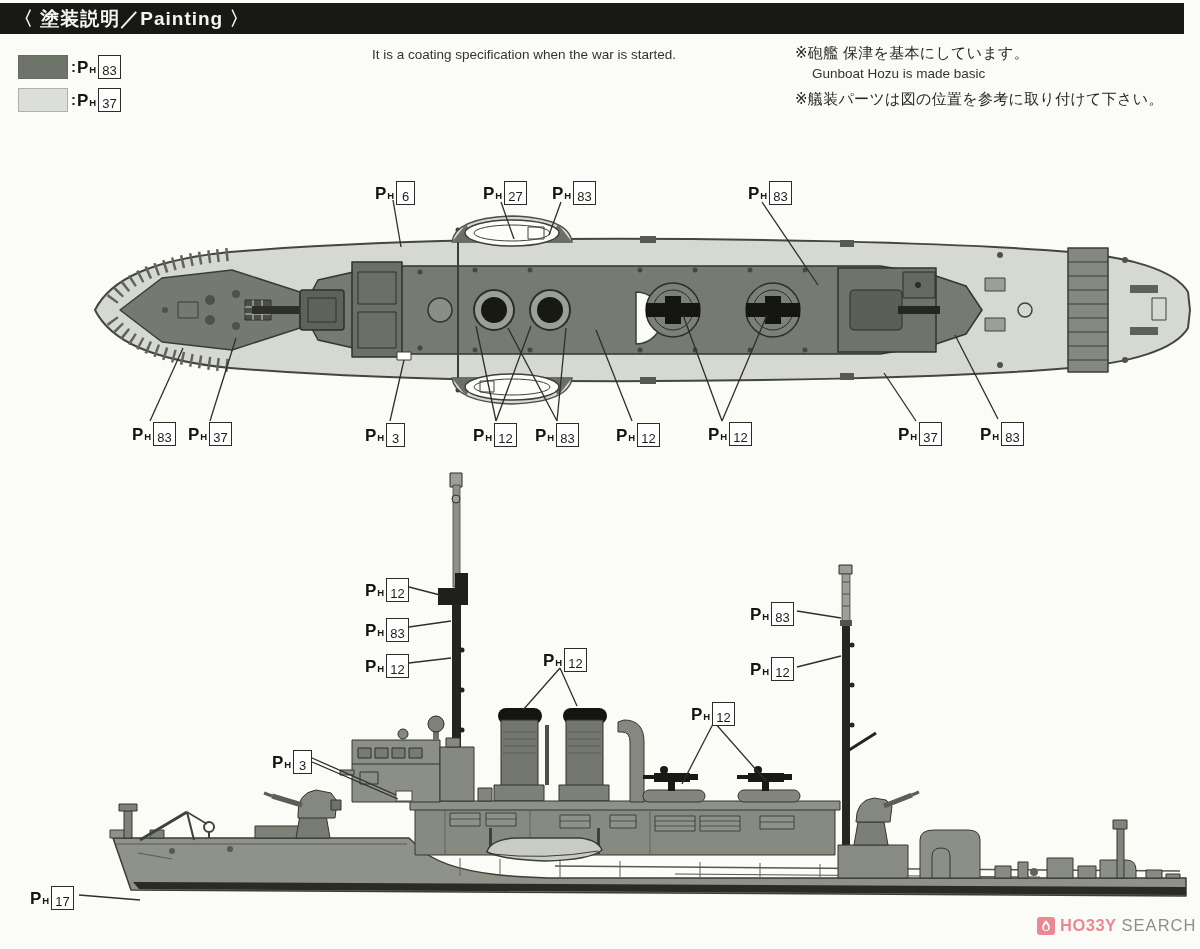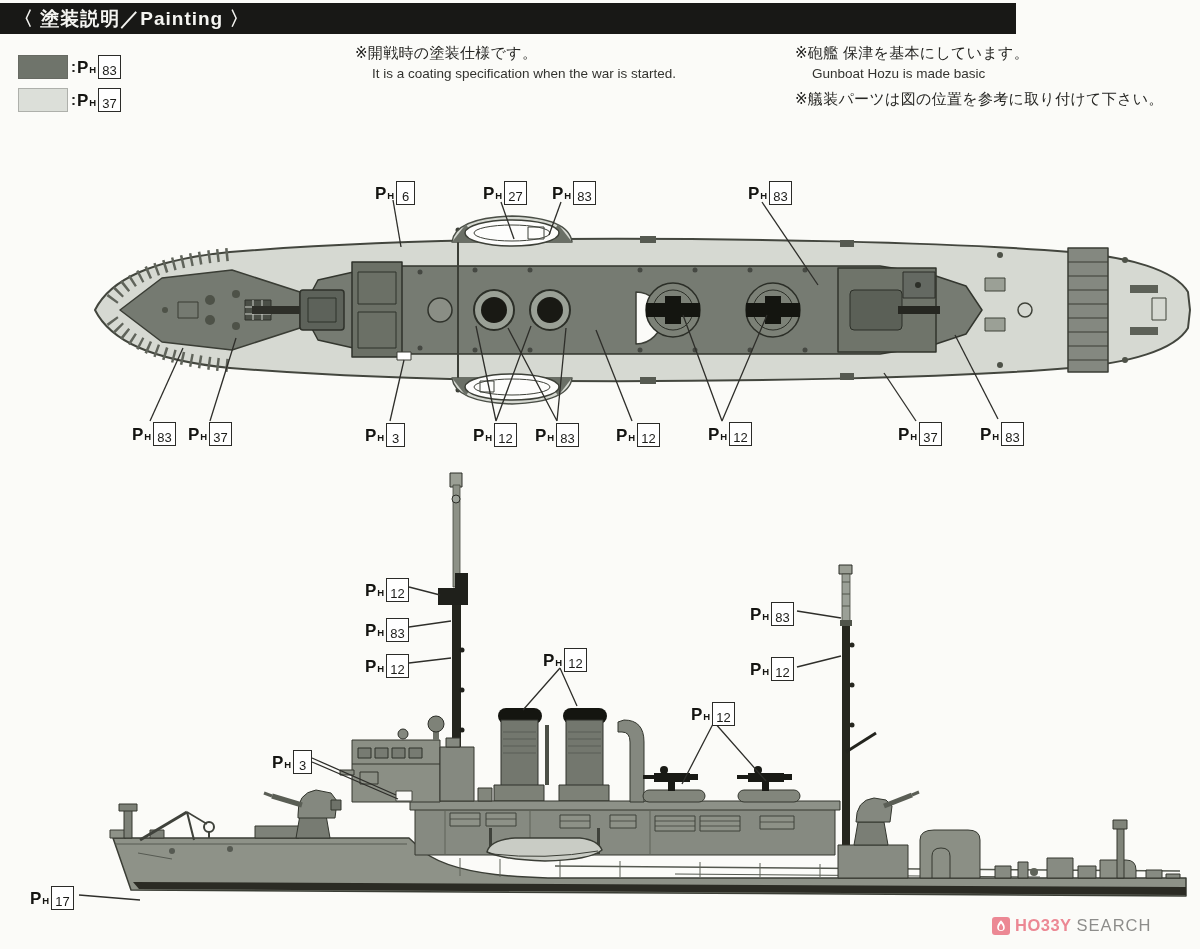--- a/index.html
+++ b/index.html
@@ -4,21 +4,21 @@
 <style>
   html,body{margin:0;padding:0;}
   body{
     width:1200px;height:949px;position:relative;overflow:hidden;
     background:#fbfbf8;
     font-family:"Liberation Sans","DejaVu Sans",sans-serif;
     color:#262623;
   }
   
   .header-bar{
-    position:absolute;left:0;top:3px;width:1016px;height:31px;
+    position:absolute;left:0;top:3px;width:1184px;height:31px;
     background:#181816;
   }
   .header-bar .title{
     position:absolute;left:14px;top:0;line-height:31px;
     color:#f4f4f1;font-size:19px;font-weight:bold;letter-spacing:1px;
     white-space:nowrap;
   }
   
   .legend-row{position:absolute;display:flex;align-items:center;height:24px;}
   .legend-row .swatch{display:inline-block;width:48px;height:22px;margin-right:3px;border:1px solid rgba(90,90,85,.35);}
@@ -34,21 +34,21 @@
   }
   .callout{position:absolute;}
   
   .note{position:absolute;white-space:nowrap;}
   .note .jp{font-size:15px;letter-spacing:.3px;color:#262623;}
   .note .en{font-size:13.5px;color:#33332f;margin-left:17px;margin-top:3px;}
   .note .en:empty{display:none;}
   
   #drawing{position:absolute;left:0;top:0;}
   
-  .watermark{position:absolute;left:992px;top:916px;display:flex;align-items:center;gap:5px;}
+  .watermark{position:absolute;left:1037px;top:916px;display:flex;align-items:center;gap:5px;}
   .watermark .brand{font-weight:bold;font-size:16.5px;letter-spacing:.5px;}
   .watermark .suffix{font-weight:normal;font-size:16.5px;letter-spacing:1px;}
 </style>
 </head>
 <body>
 
 <div class="header-bar">
   <span class="title">〈 塗装説明／Painting 〉</span>
 </div>
 
@@ -65,21 +65,20 @@
   <span class="swatch" style="background-color: rgb(220, 223, 217);"></span>
   <span class="pmark">
     <span class="colon">:</span>
     <span class="p">P</span>
     <span class="h">H</span>
     <span class="n">37</span>
   </span>
 </div>
 
 <div class="note" style="left:355px;top:44px;">
-  <div class="jp">※開戦時の塗装仕様です。</div>
   <div class="en">It is a coating specification when the war is started.</div>
 </div>
 <div class="note" style="left:355px;top:90px;">
 </div>
 <div class="note" style="left:795px;top:44px;">
   <div class="jp">※砲艦 保津を基本にしています。</div>
   <div class="en">Gunboat Hozu is made basic</div>
 </div>
 <div class="note" style="left:795px;top:90px;">
   <div class="jp">※艤装パーツは図の位置を参考に取り付けて下さい。</div>

